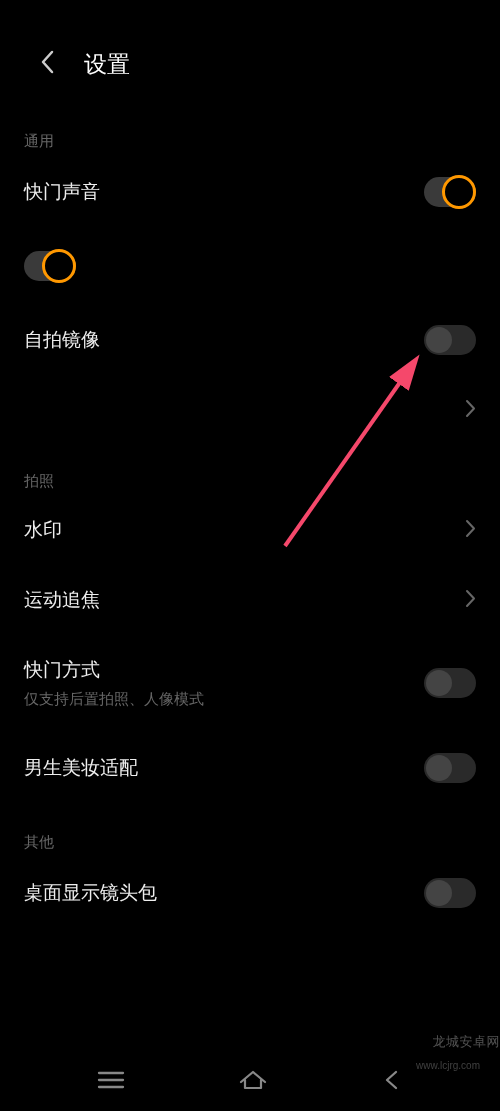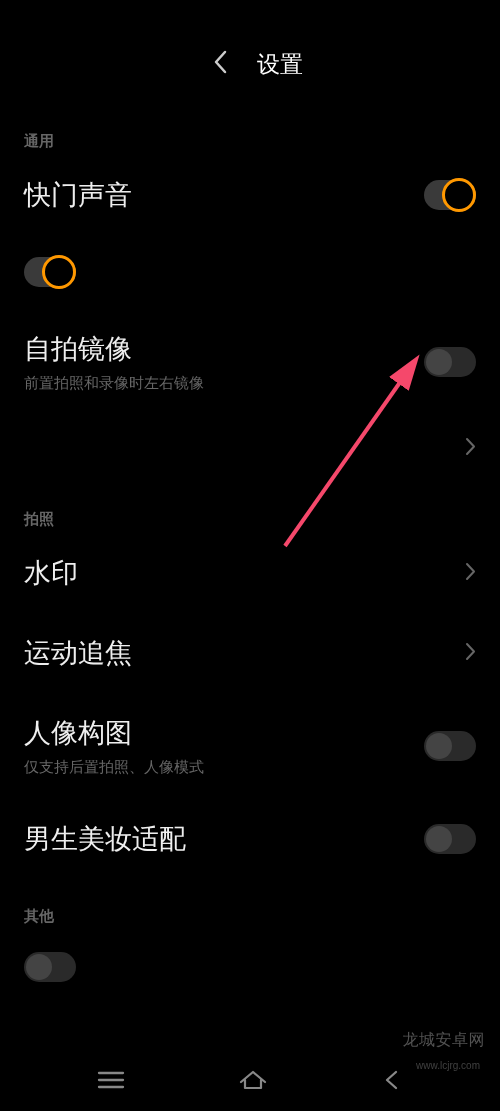--- a/index.html
+++ b/index.html
@@ -14,50 +14,48 @@
       color: #fff;
       font-family: -apple-system, "PingFang SC", "Microsoft YaHei", sans-serif;
       position: relative;
       overflow: hidden;
     }
     .header {
       display: flex;
       align-items: center;
       padding: 48px 24px 24px 38px;
       gap: 26px;
-      justify-content: center;
     }
     .back-icon svg {
       width: 20px;
       height: 28px;
     }
     .title {
       font-size: 23px;
       font-weight: 500;
       color: #fff;
     }
     .section-header {
       font-size: 15px;
       color: #666;
       padding: 28px 24px 4px 24px;
-      font-weight: bold;
     }
     .row {
       display: flex;
       align-items: center;
       justify-content: space-between;
       padding: 22px 24px;
     }
     .row-main {
       display: flex;
       flex-direction: column;
       gap: 7px;
     }
     .row-label {
-      font-size: 27px;
+      font-size: 19px;
       color: #eee;
       font-weight: 400;
     }
     .row-sub {
       font-size: 15px;
       color: #666;
     }
     .toggle {
       width: 52px;
       height: 30px;
@@ -118,22 +116,22 @@
       align-items: center;
       justify-content: space-around;
       padding: 0 40px;
     }
     .nav-icon svg {
       display: block;
     }
     .watermark {
       position: absolute;
       bottom: 60px;
-      right: 15px;
-      font-size: 16px;
+      right: 0;
+      font-size: 13px;
       color: rgba(180,180,180,0.45);
       letter-spacing: 0.5px;
     }
     .watermark-sub {
       position: absolute;
       bottom: 40px;
       right: 20px;
       font-size: 10px;
       color: rgba(180,180,180,0.35);
     }
@@ -159,21 +157,20 @@
   <div class="toggle toggle-on"></div>
 </div>
 
 <div class="row">
   <div class="toggle toggle-on"></div>
 </div>
 
 <div class="row">
   <div class="row-main">
     <span class="row-label">自拍镜像</span>
-    <span class="row-sub">前置拍照和录像时左右镜像</span>
   </div>
   <div class="toggle toggle-off"></div>
 </div>
 
 <div class="row">
   <div class="row-main">
   </div>
   <span class="chevron">
     <svg viewBox="0 0 11 19" fill="none">
         <path d="M2 2 L9 9.5 L2 17" stroke="#666" stroke-width="2" stroke-linecap="round" stroke-linejoin="round"></path>
@@ -200,36 +197,39 @@
     </div>
   <span class="chevron">
     <svg viewBox="0 0 11 19" fill="none">
         <path d="M2 2 L9 9.5 L2 17" stroke="#666" stroke-width="2" stroke-linecap="round" stroke-linejoin="round"></path>
       </svg>
   </span>
 </div>
 
 <div class="row">
   <div class="row-main">
-    <span class="row-label">人像构图</span>
+    <span class="row-label">快门方式</span>
     <span class="row-sub">仅支持后置拍照、人像模式</span>
   </div>
   <div class="toggle toggle-off"></div>
 </div>
 
 <div class="row">
   <div class="row-main">
       <span class="row-label">男生美妆适配</span>
     </div>
   <div class="toggle toggle-off"></div>
 </div>
 
 <div class="section-header">其他</div>
 
 <div class="row">
+  <div class="row-main">
+      <span class="row-label">桌面显示镜头包</span>
+    </div>
   <div class="toggle toggle-off"></div>
 </div>
 
 <svg class="arrow-annotation" viewBox="0 0 160 210">
   <defs>
     <marker id="arrhead" markerWidth="10" markerHeight="10" refX="7" refY="3" orient="auto">
       <polygon points="0 0, 9 3, 0 6" fill="#f5486b"></polygon>
     </marker>
   </defs>
   <line x1="10" y1="200" x2="140" y2="15" stroke="#f5486b" stroke-width="4" marker-end="url(#arrhead)"></line>

